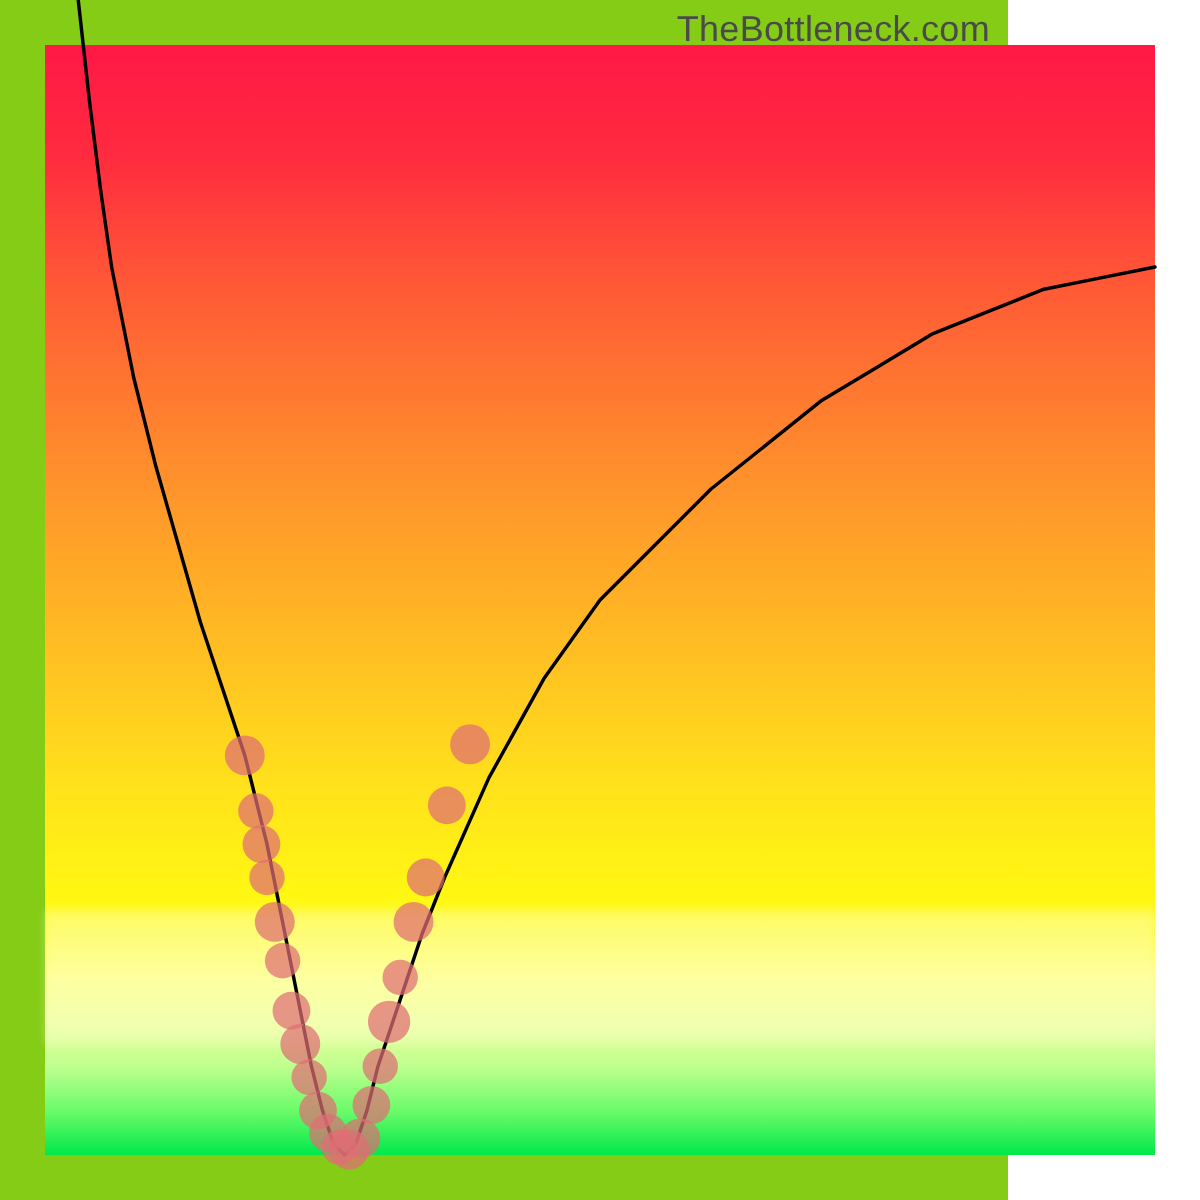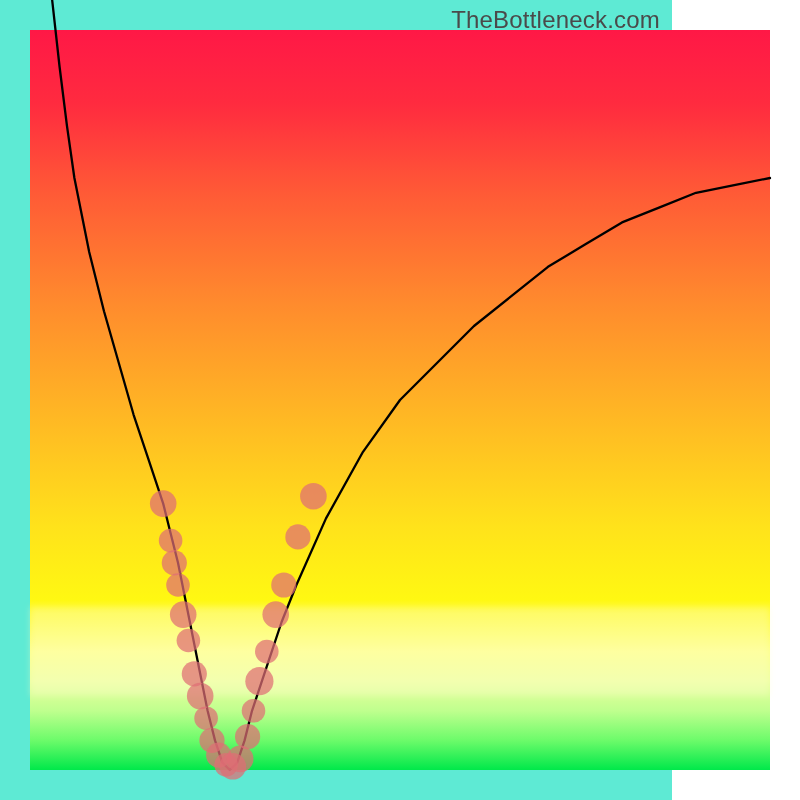--- a/index.html
+++ b/index.html
@@ -7,21 +7,21 @@
     padding: 0;
     width: 800px;
     height: 800px;
     overflow: hidden;
     font-family: Arial, Helvetica, sans-serif;
   }
   .frame {
     position: relative;
     width: 672px;
     height: 800px;
-    background: #5eead4;
+    background: #84cc16;
   }
   .plot-area {
     position: absolute;
     left: 30px;
     top: 30px;
     width: 740px;
     height: 740px;
     background: linear-gradient(to bottom,
       #ff1846 0%,
       #ff2b3f 10%,

